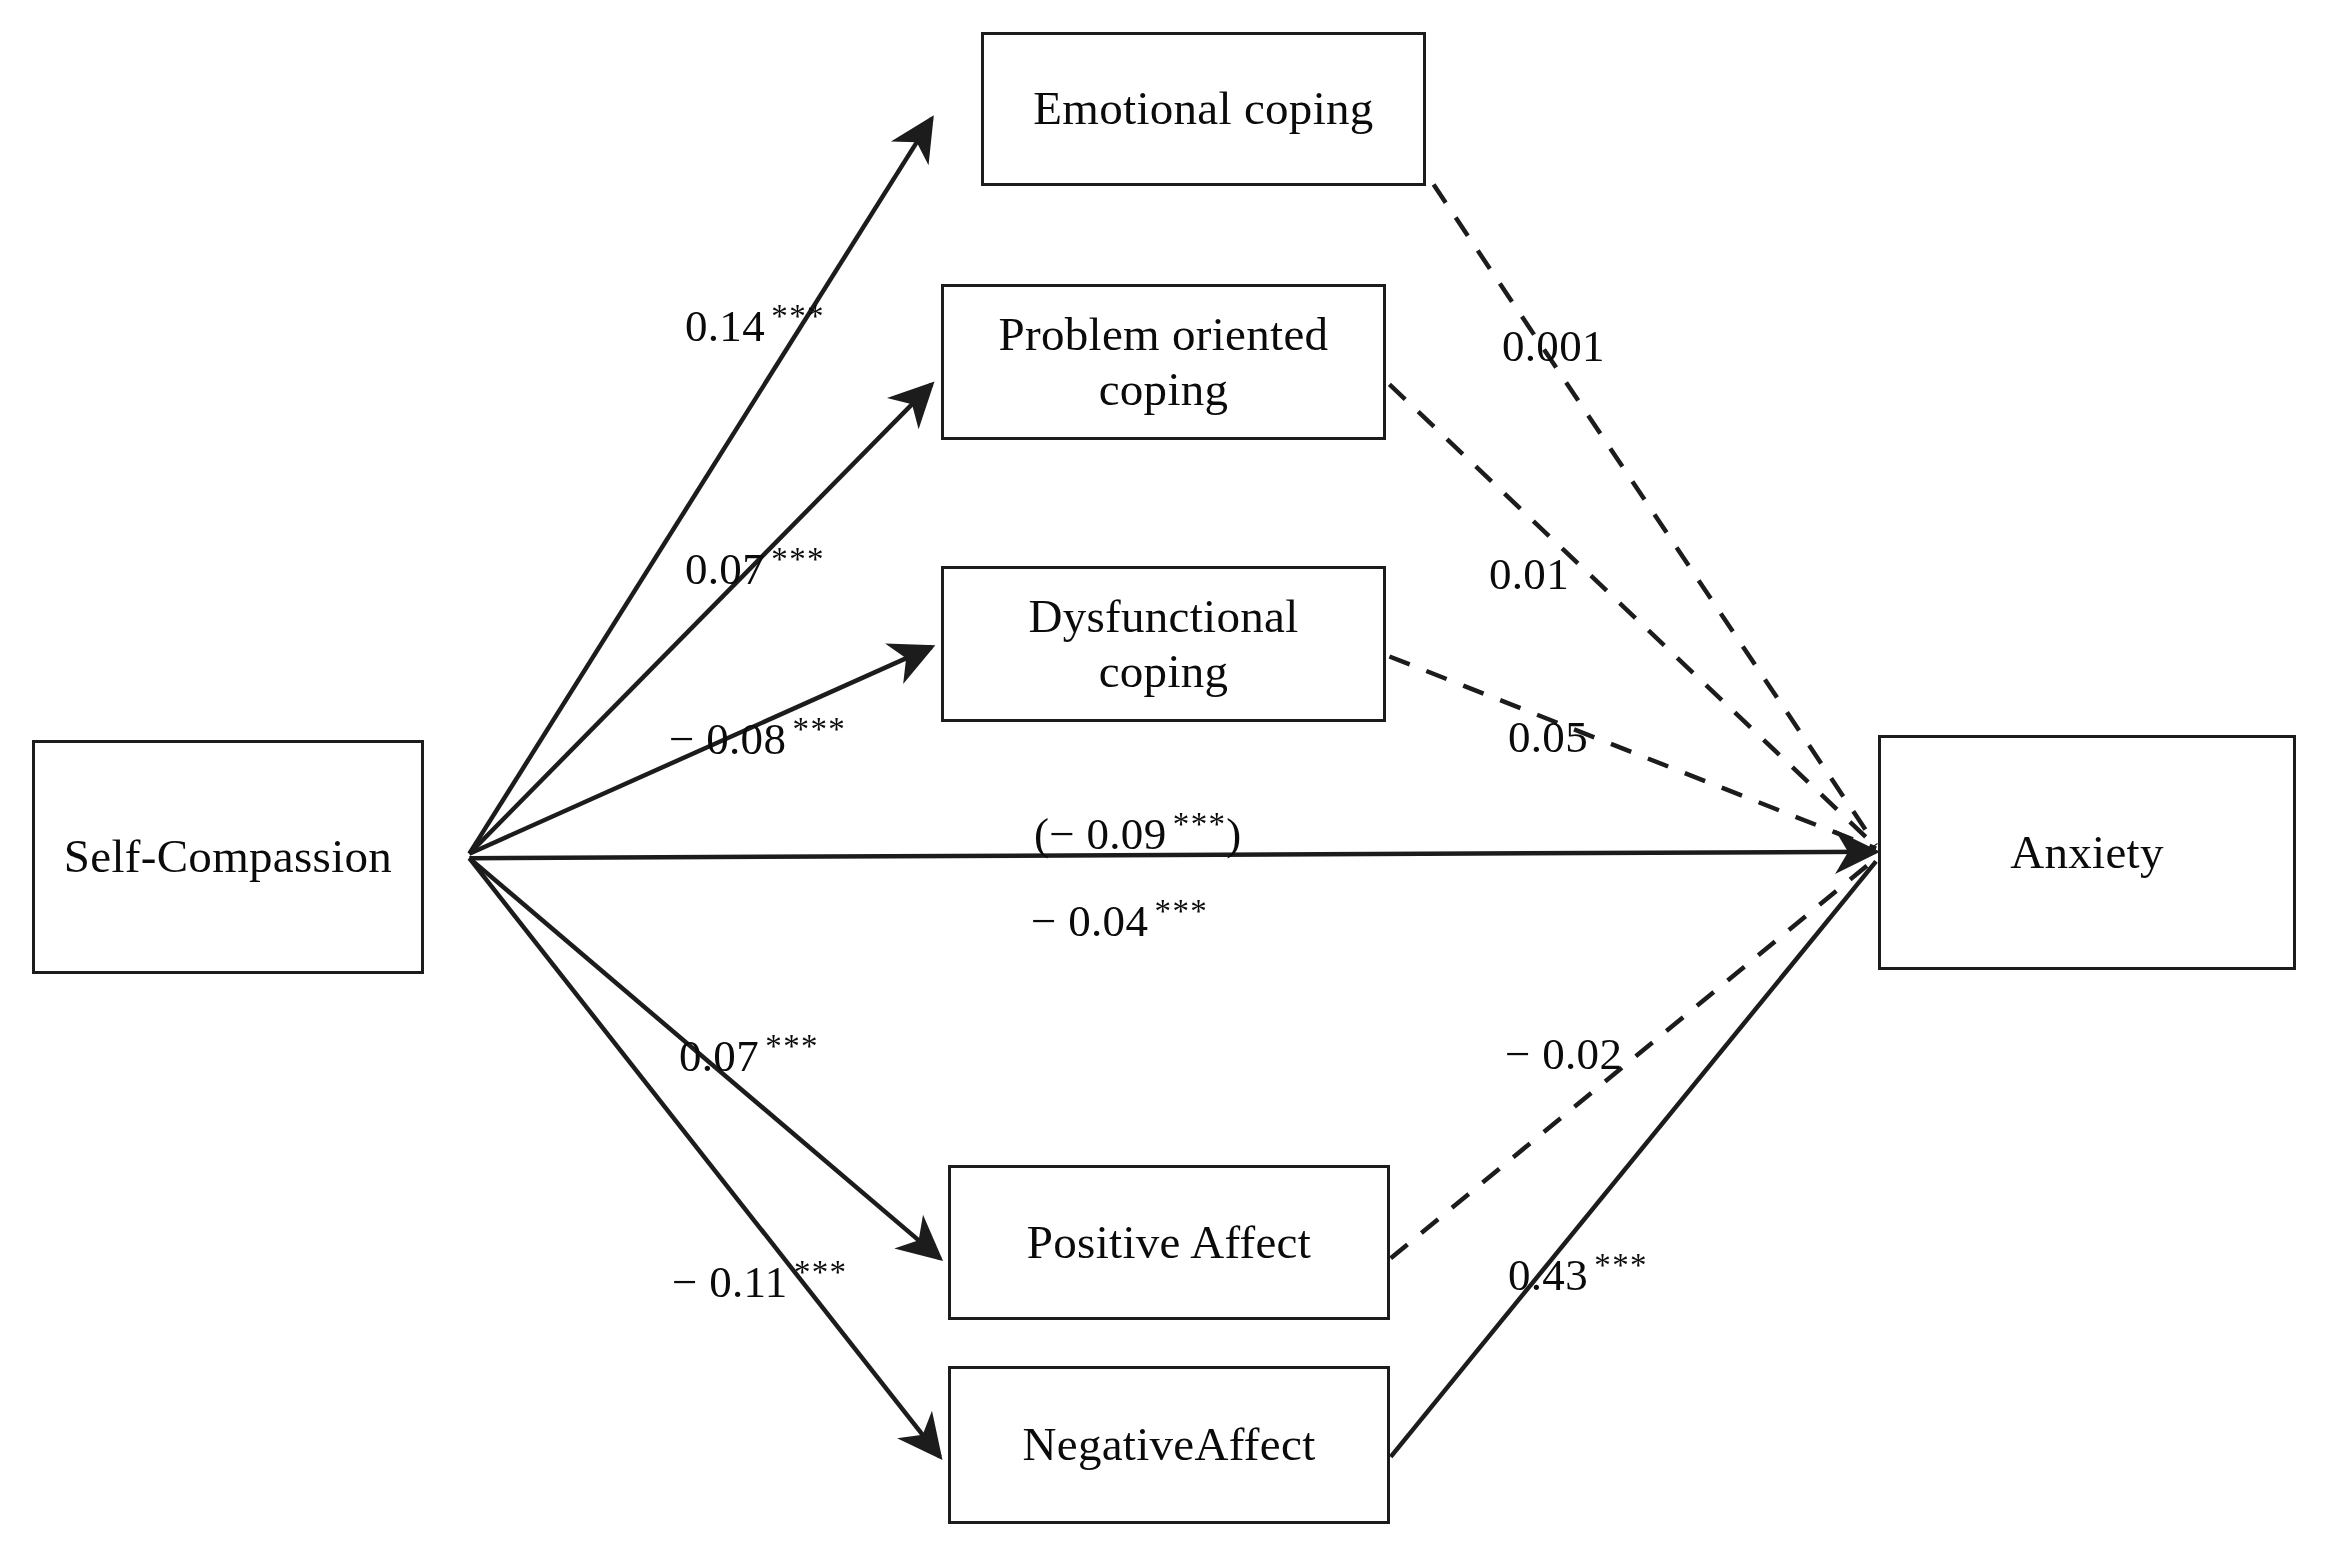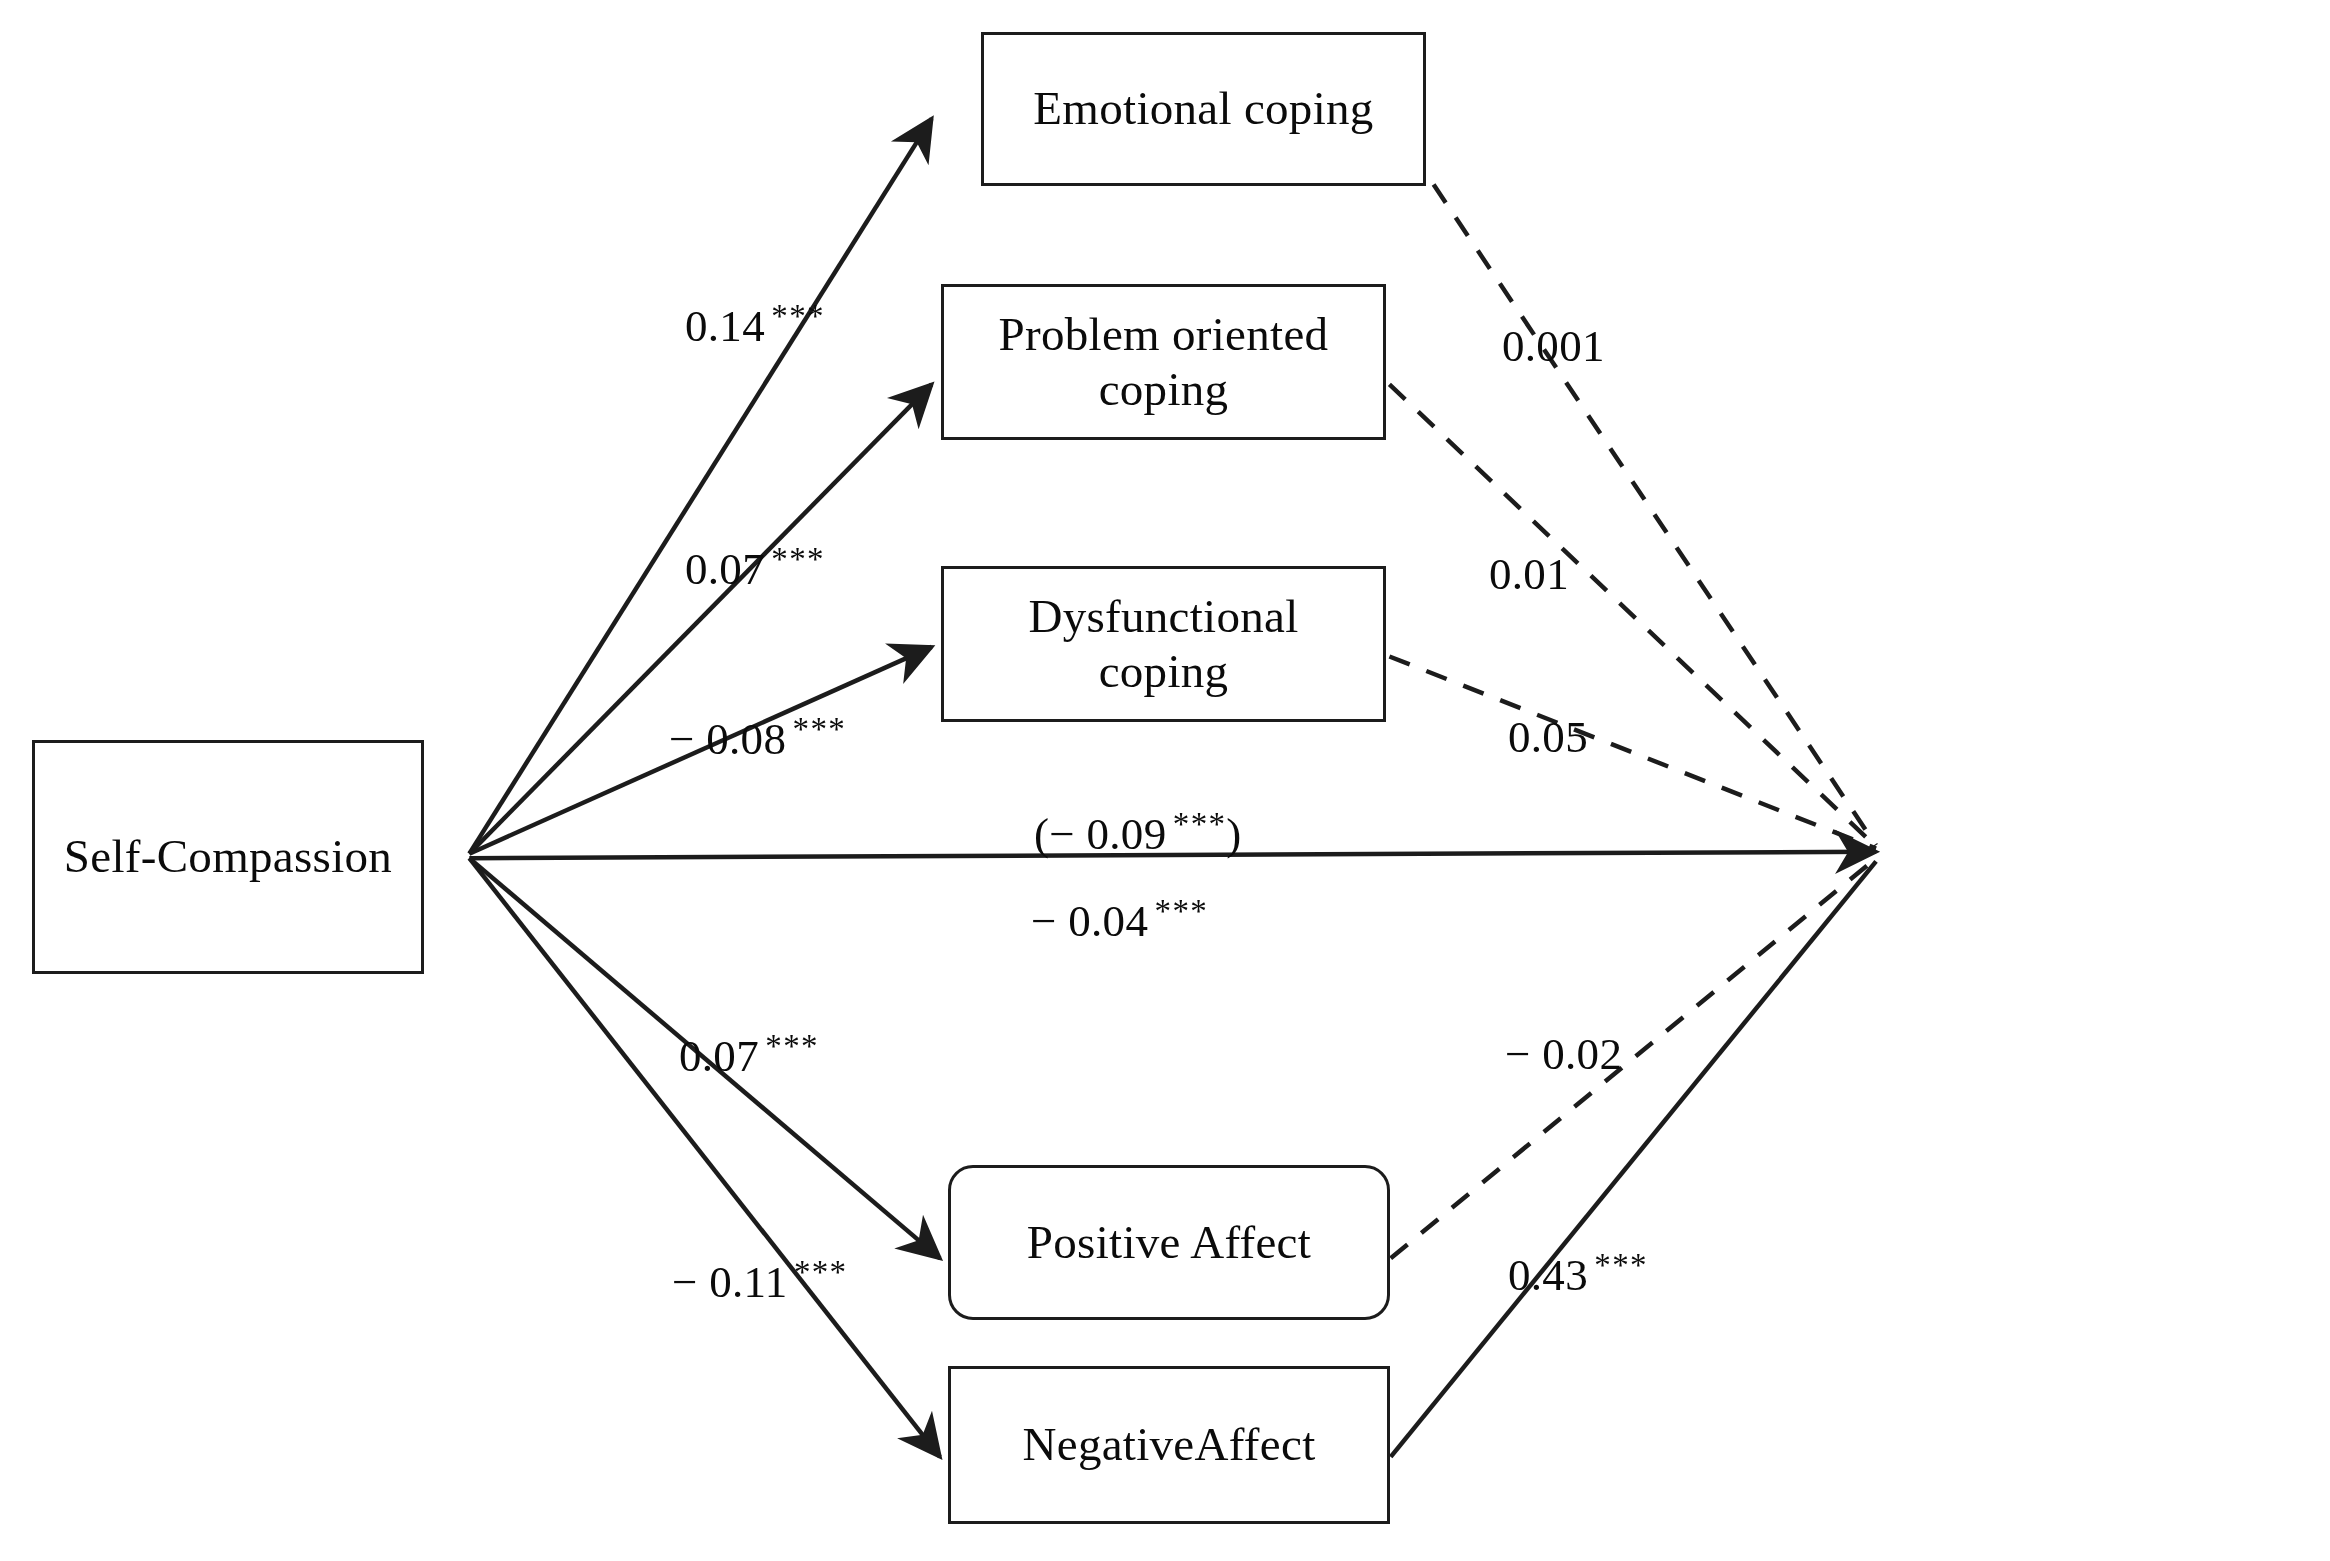--- a/index.html
+++ b/index.html
@@ -101,28 +101,31 @@
   <div class="node-box" style="left:941px; top:284px; width:445px; height:156px;">
     <span class="node-label">Problem oriented
 coping</span>
   </div>
 
   <div class="node-box" style="left:941px; top:566px; width:445px; height:156px;">
     <span class="node-label">Dysfunctional
 coping</span>
   </div>
 
-  <div class="node-box" style="left:948px; top:1165px; width:442px; height:155px;border-radius:25px;">
+  <div class="node-box" style="left:948px; top:1165px; width:442px; height:155px;">
     <span class="node-label">Positive Affect</span>
   </div>
 
   <div class="node-box" style="left:948px; top:1366px; width:442px; height:158px;">
     <span class="node-label">NegativeAffect</span>
   </div>
 
+  <div class="node-box" style="left:1878px; top:735px; width:418px; height:235px;">
+    <span class="node-label">Anxiety</span>
+  </div>
 
   <div class="path-label" style="left:685px; top:298px;">
     <span>0.14</span><span class="stars">***</span>
   </div>
 
   <div class="path-label" style="left:685px; top:541px;">
     <span>0.07</span><span class="stars">***</span>
   </div>
 
   <div class="path-label" style="left:669px; top:711px;">

